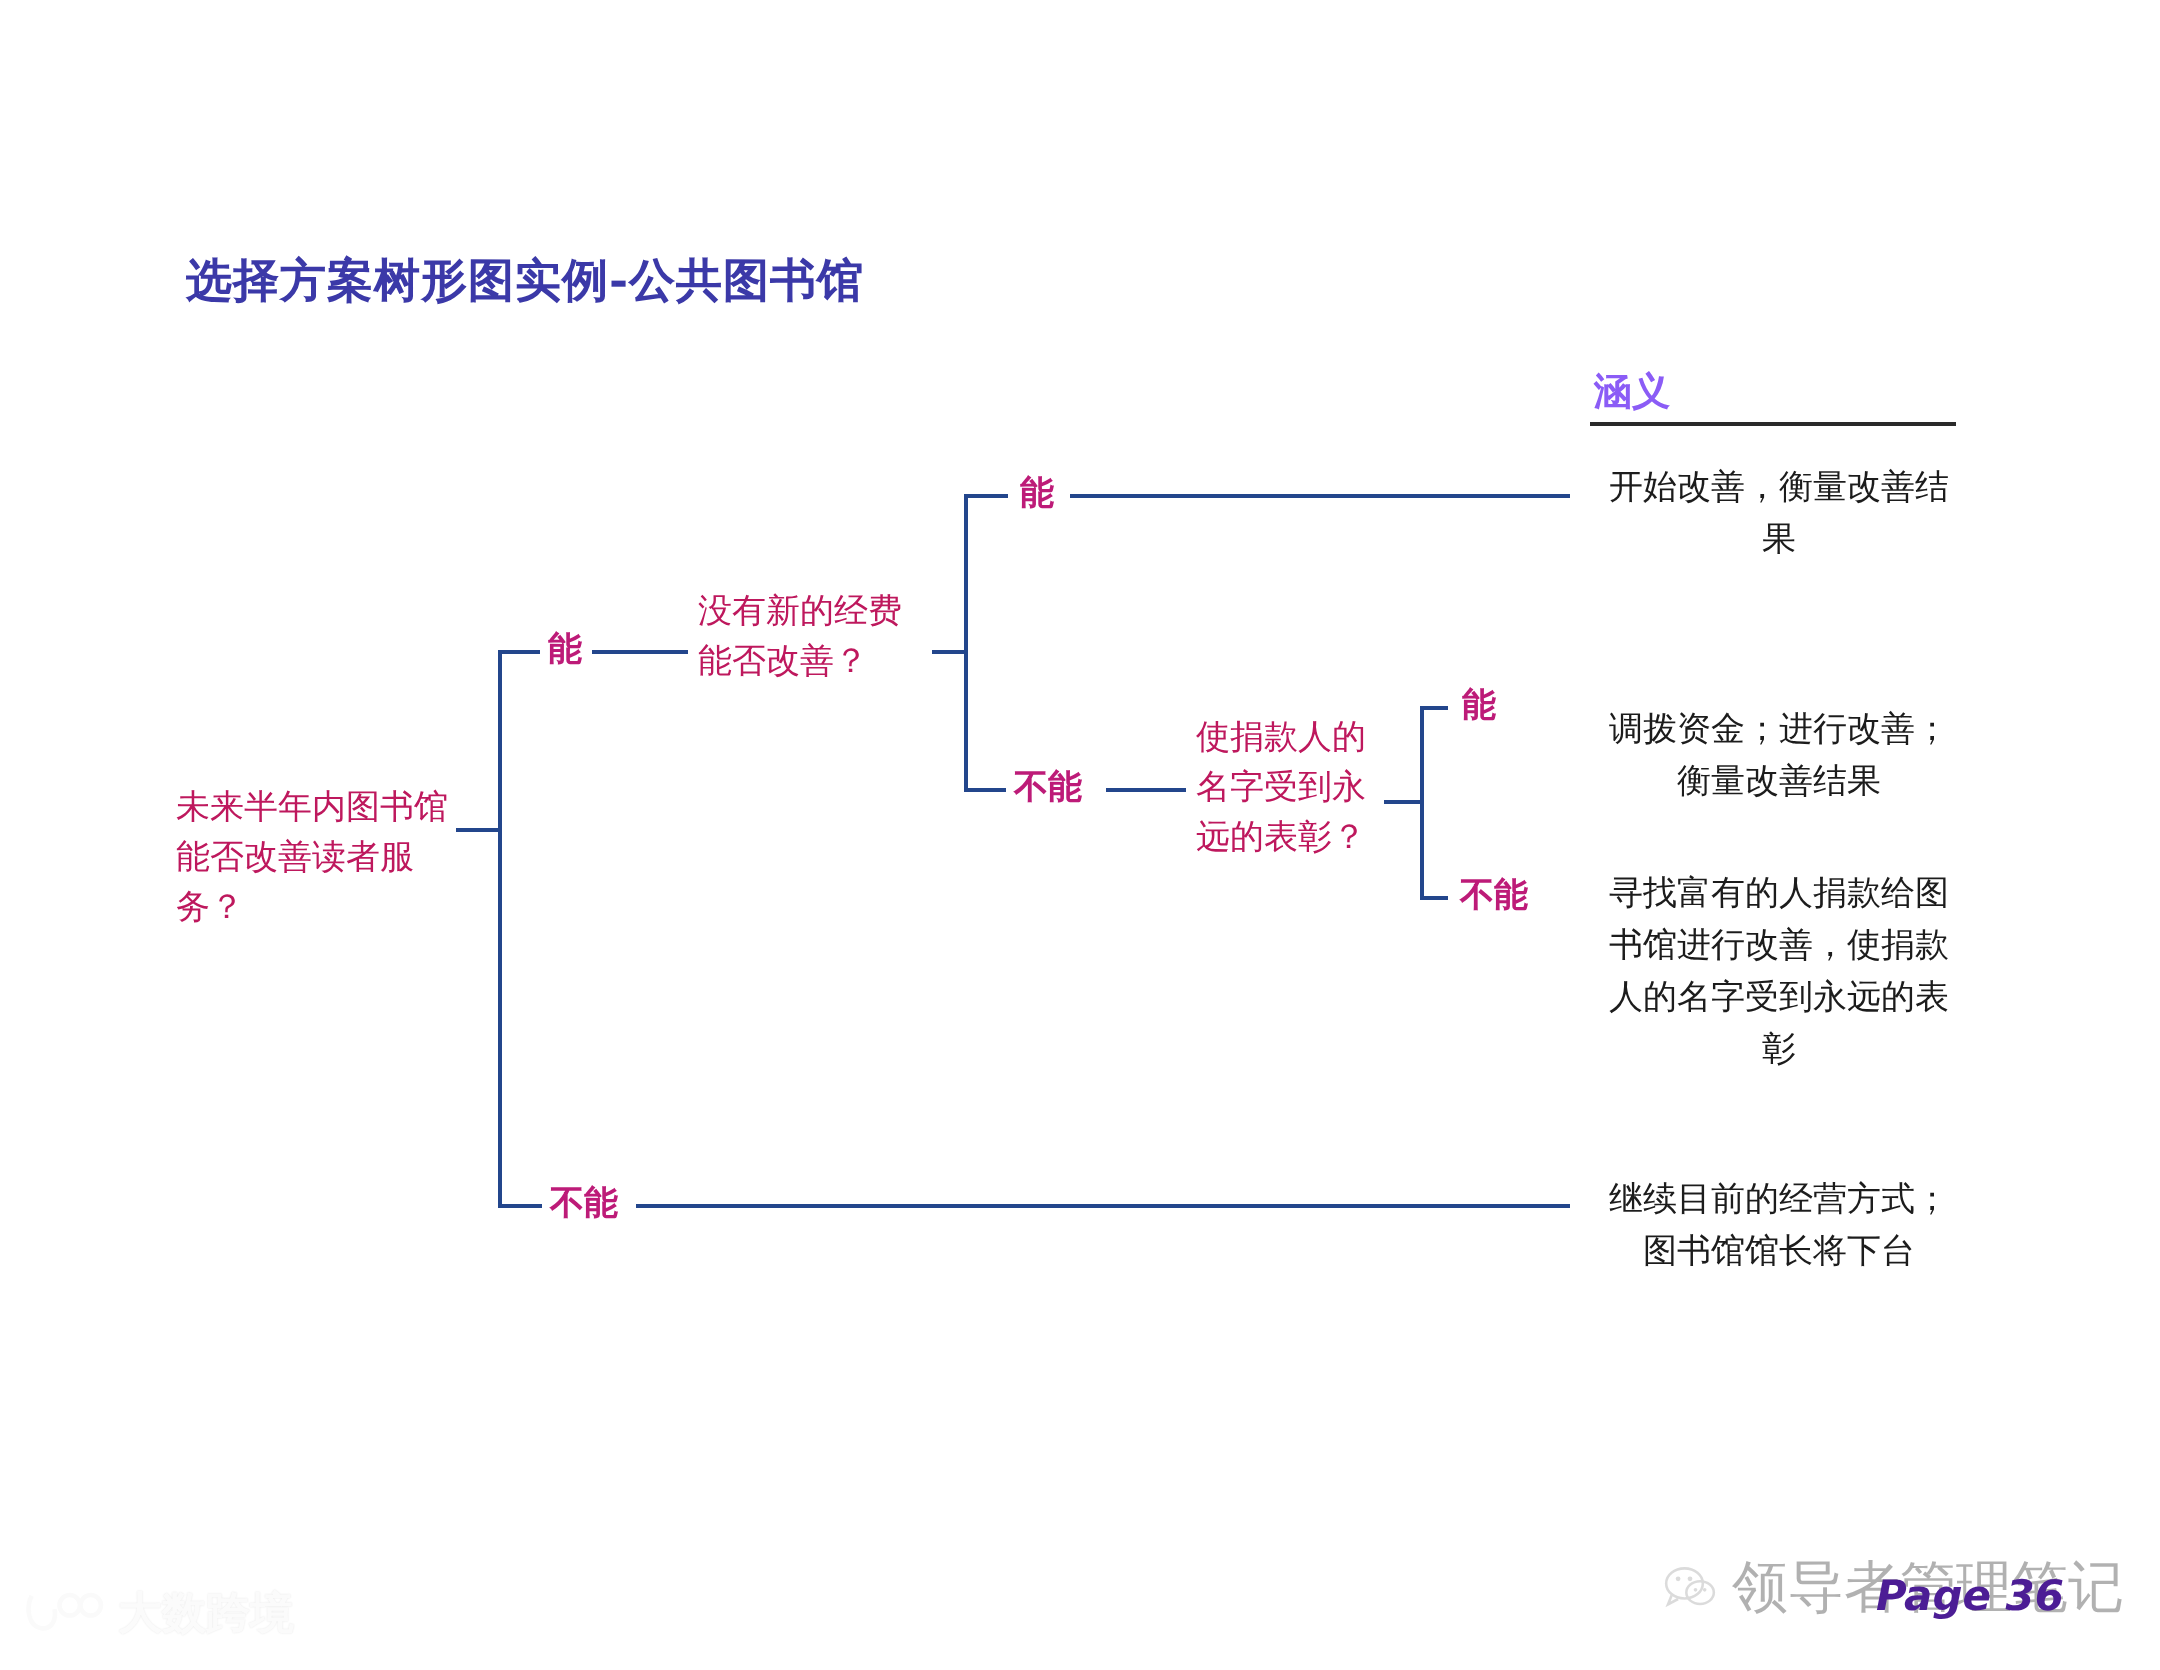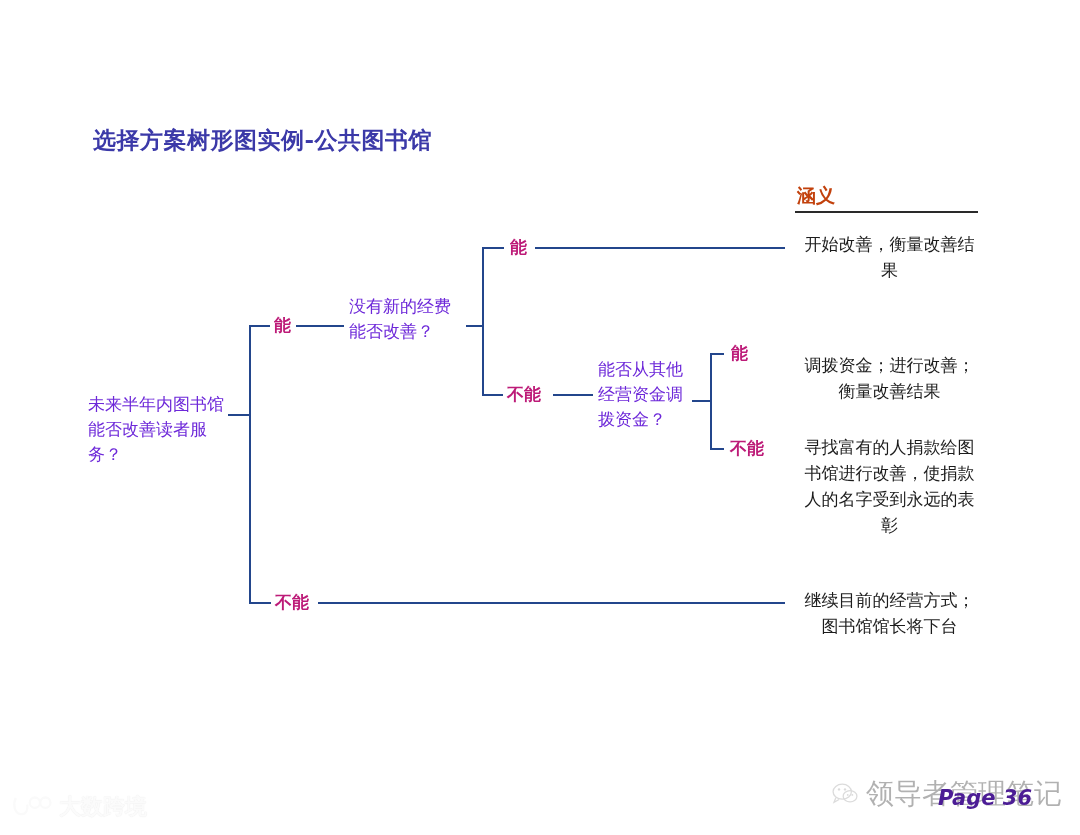--- a/index.html
+++ b/index.html
@@ -32,21 +32,21 @@
   }
 
   
   .col-header {
     position: absolute;
     left: 797px;
     top: 183px;
     font-family: "DejaVu Serif", "Liberation Serif", serif;
     font-size: 19px;
     font-weight: bold;
-    color: #c2410c;
+    color: #8b5cf6;
     white-space: nowrap;
   }
   .col-header-rule {
     position: absolute;
     left: 795px;
     top: 211px;
     width: 183px;
     height: 2px;
     background: #2a2a2a;
   }
@@ -62,21 +62,21 @@
     width: 0;
     border-left: 2px solid #23468c;
   }
 
   
   .node {
     position: absolute;
     font-family: "DejaVu Serif", "Liberation Serif", serif;
     font-size: 17px;
     line-height: 25px;
-    color: #6d28d9;
+    color: #be185d;
   }
   .branch-label {
     position: absolute;
     font-family: "DejaVu Sans", "Liberation Sans", sans-serif;
     font-size: 17px;
     font-weight: bold;
     color: #bd1b78;
     white-space: nowrap;
     background: #ffffff;
     padding: 0 4px;
@@ -174,21 +174,21 @@
   <div class="ln-v" style="left:710px; top:353px; height:95px;"></div>
   <div class="ln-h" style="left:710px; top:353px; width:14px;"></div>
   <div class="ln-h" style="left:710px; top:448px; width:14px;"></div>
 
   <div class="ln-h" style="left:318px; top:602px; width:467px;"></div>
 
   <div class="node" style="left:88px; top:392px; width:140px;">未来半年内图书馆能否改善读者服务？</div>
 
   <div class="node" style="left:349px; top:294px; width:118px;">没有新的经费能否改善？</div>
 
-  <div class="node" style="left:598px; top:357px; width:95px;">能否从其他经营资金调拨资金？</div>
+  <div class="node" style="left:598px; top:357px; width:95px;">使捐款人的名字受到永远的表彰？</div>
 
   <div class="branch-label" style="left:270px; top:315px;">能</div>
   <div class="branch-label" style="left:271px; top:592px;">不能</div>
 
   <div class="branch-label" style="left:506px; top:237px;">能</div>
   <div class="branch-label" style="left:503px; top:384px;">不能</div>
 
   <div class="branch-label" style="left:727px; top:343px;">能</div>
   <div class="branch-label" style="left:726px; top:438px;">不能</div>
 

